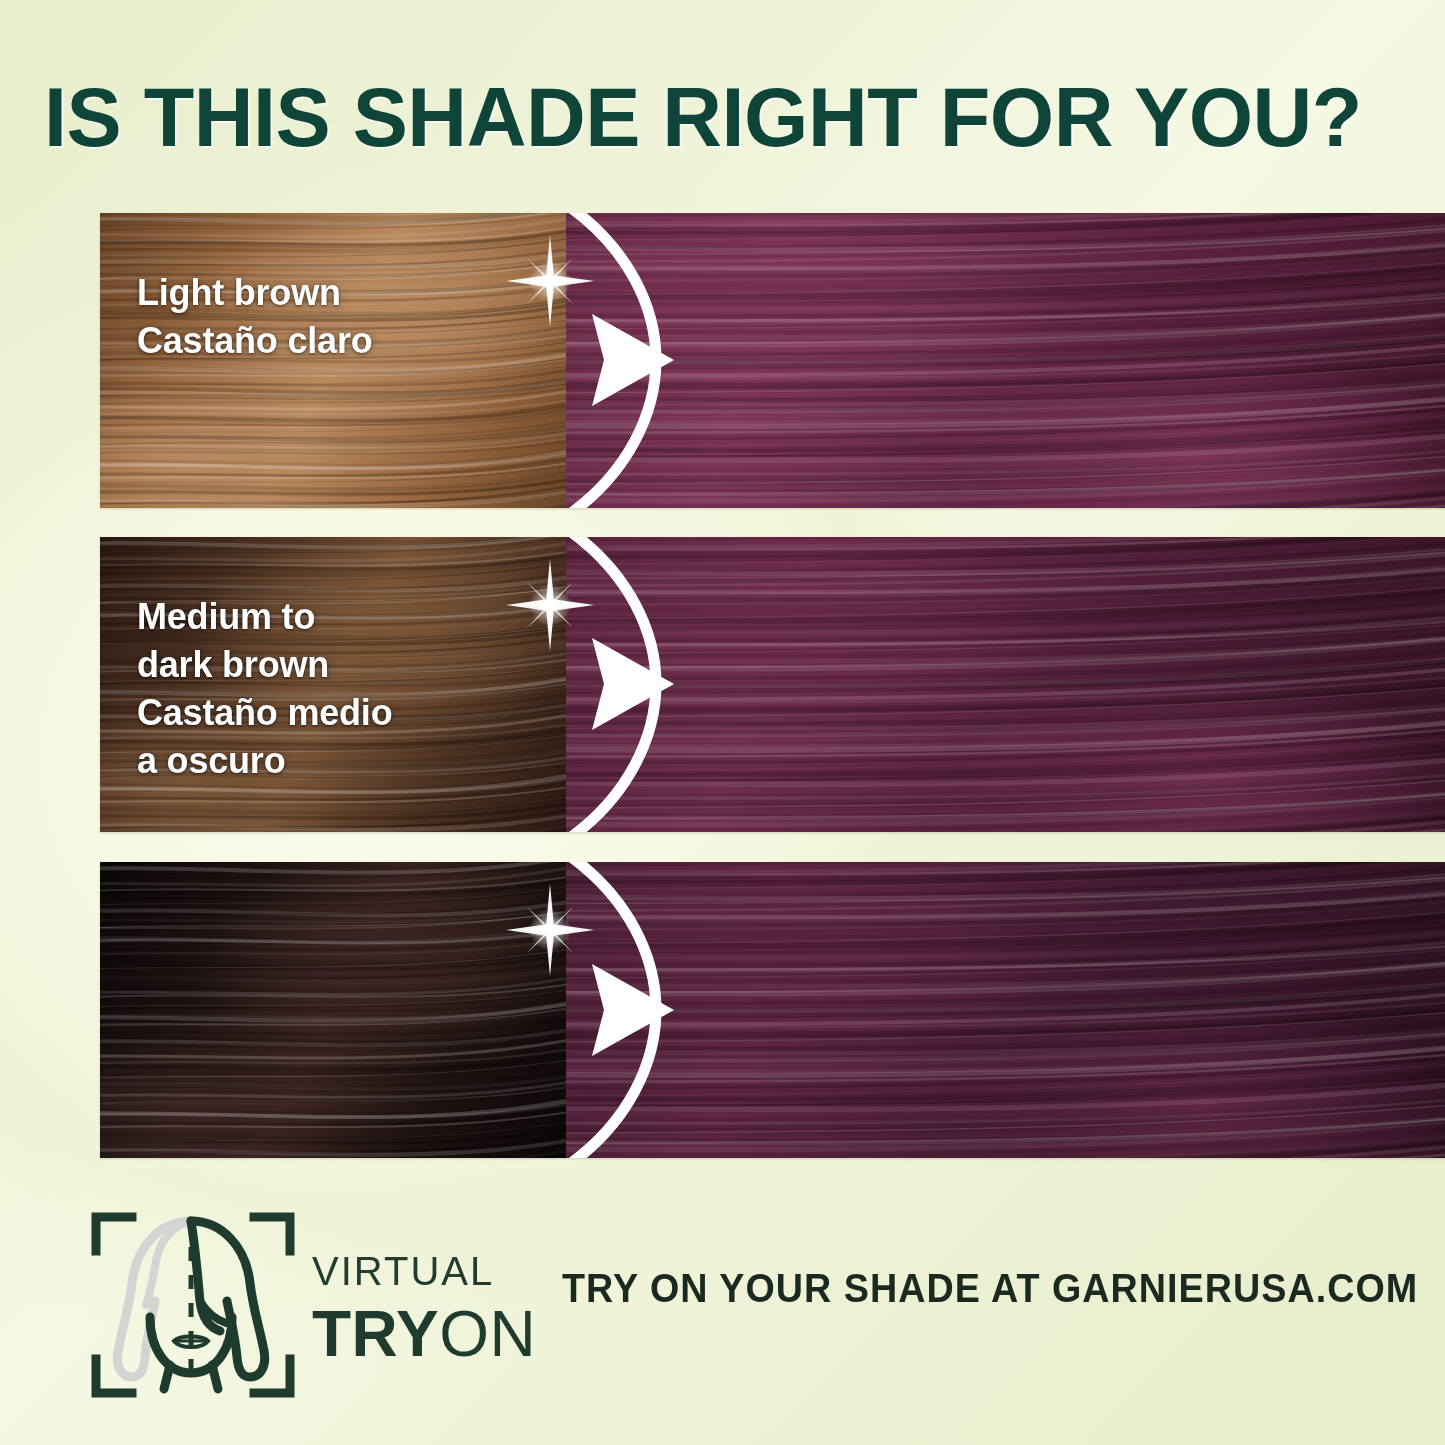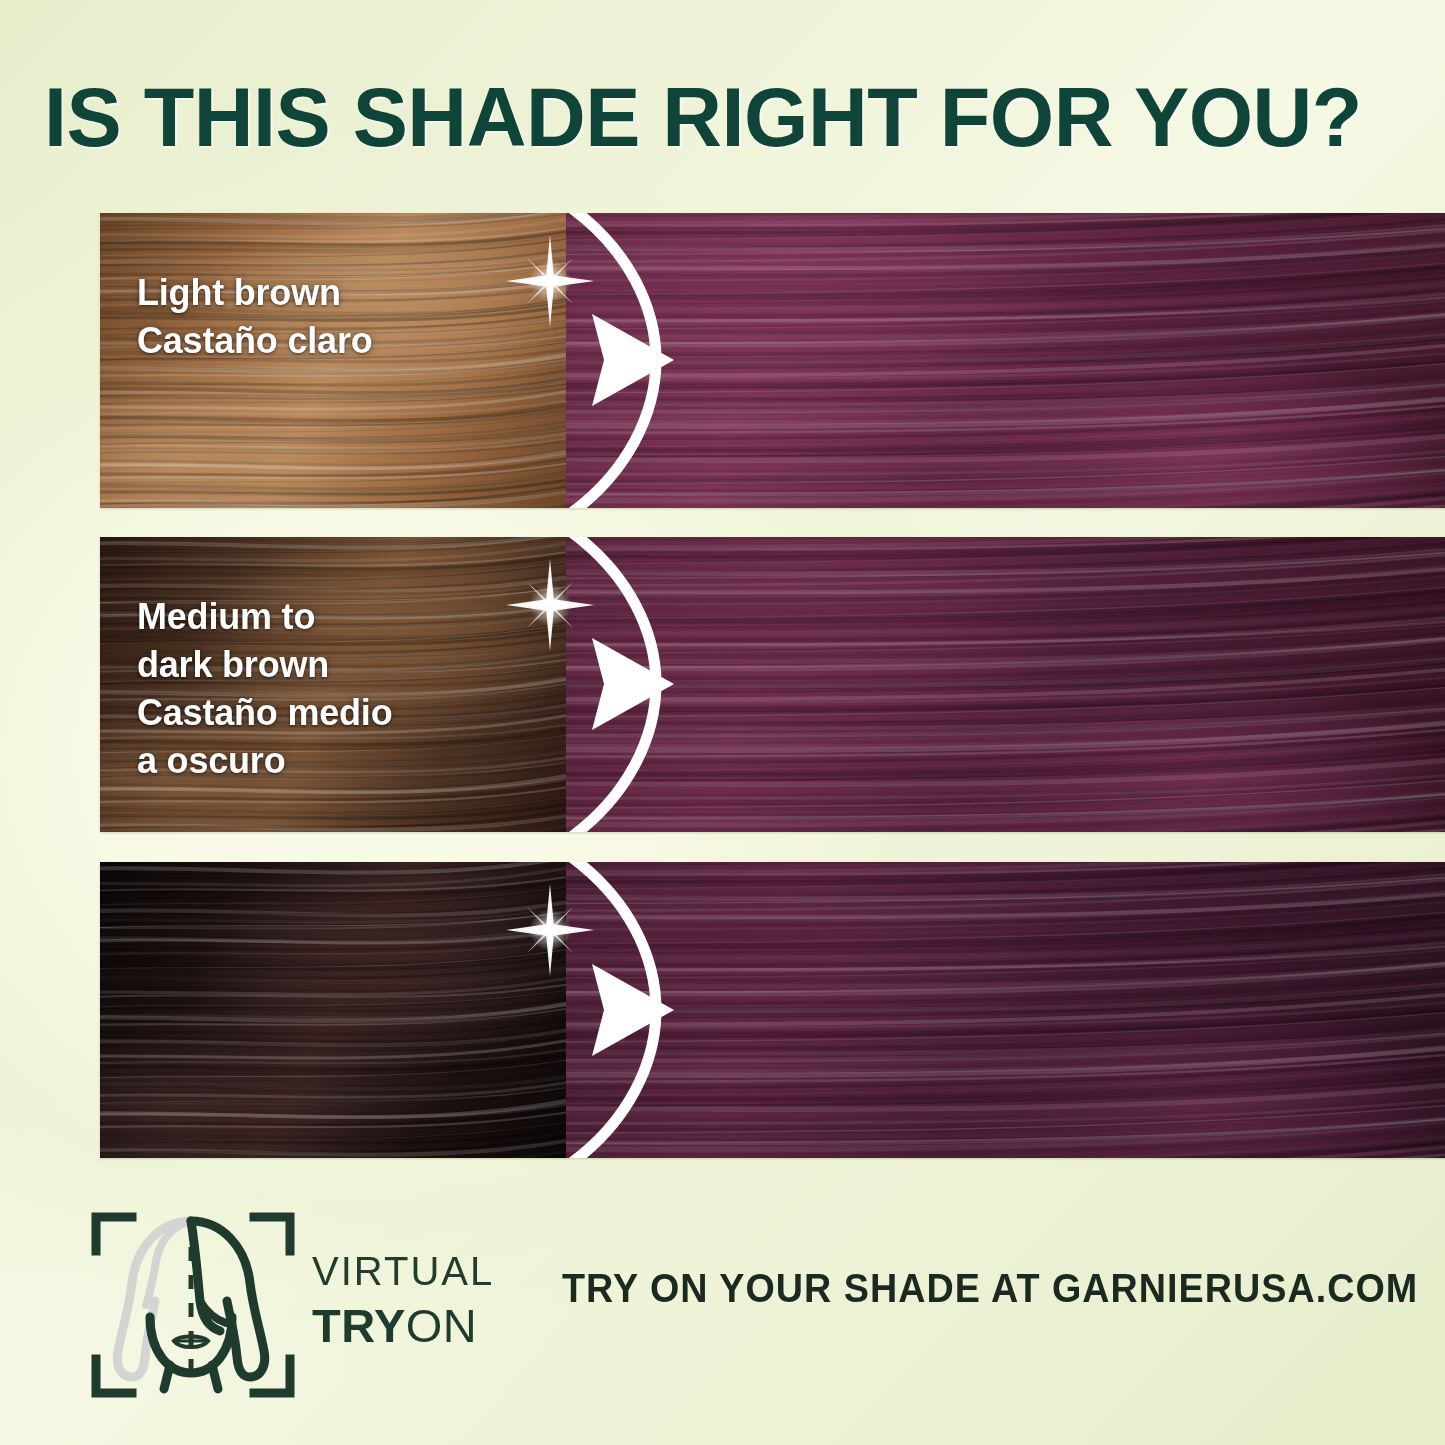--- a/index.html
+++ b/index.html
@@ -141,21 +141,21 @@
   .vto-line1 {
     font-size: 40px;
     font-weight: 300;
     letter-spacing: 2.0px;
     color: #223D30;
     display: block;
   }
   .vto-line2 {
     display: block;
     margin-top: 11px;
-    font-size: 47px;
+    font-size: 64px;
     letter-spacing: 0.5px;
   }
   .vto-try { font-weight: 700; color: #1E3B2E; }
   .vto-on  { font-weight: 400; color: #1E3B2E; }
 
   .tagline {
     position: absolute;
     left: 474px;
     top: 60px;
     color: #1B2A20;

